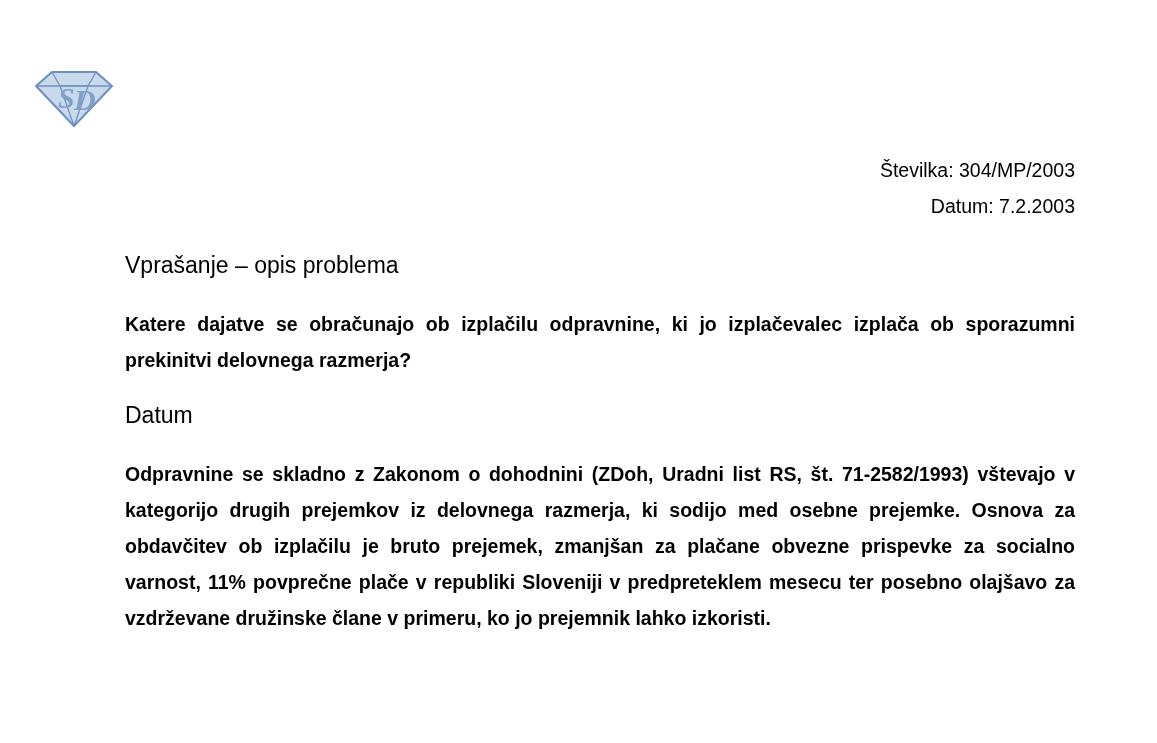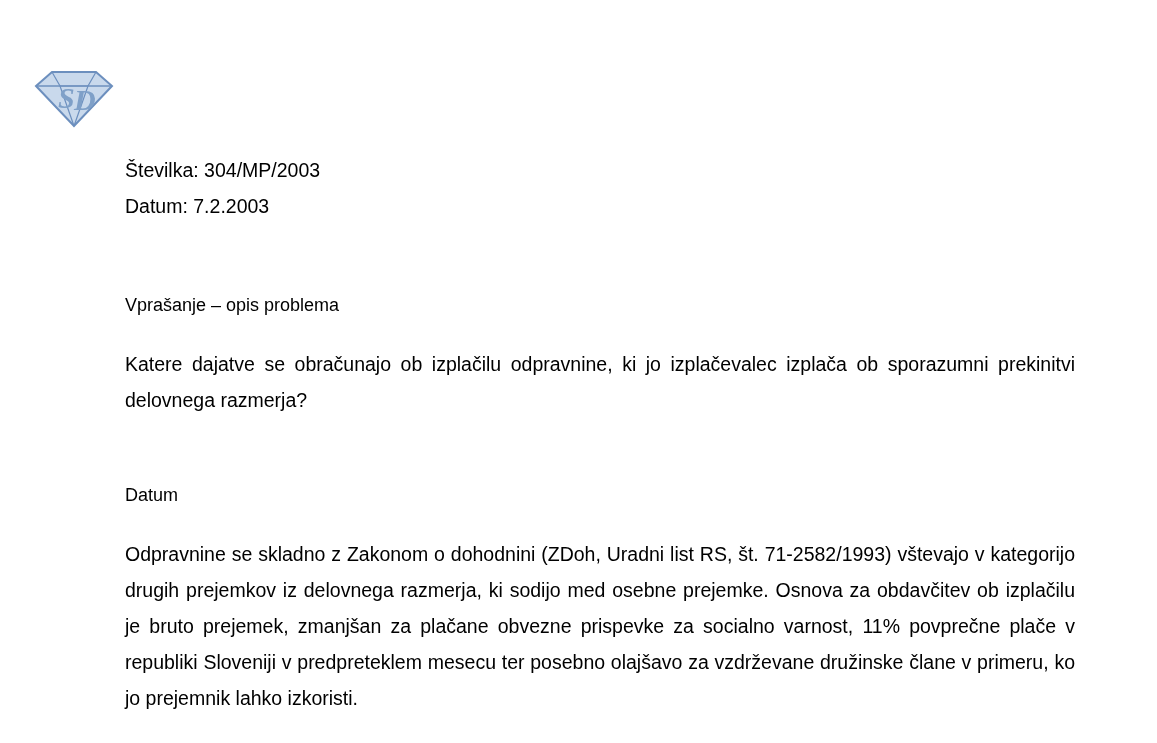--- a/index.html
+++ b/index.html
@@ -43,36 +43,36 @@
   
   .content {
     position: absolute;
     left: 125px;
     top: 152px;
     width: 950px;
   }
   .meta-line {
     font-size: 19.5px;
     line-height: 36px;
-    text-align: left;
+    text-align: right;
   }
   .spacer-sm { height: 22px; }
   .spacer-md { height: 26px; }
   .section-label {
-    font-size: 18px;
+    font-size: 23px;
     line-height: 30px;
     text-align: left;
-    margin-top: 40px;
   }
   .para {
     font-size: 19.5px;
     line-height: 36px;
     text-align: justify;
     text-justify: inter-word;
     margin: 0;
+    font-weight: bold;
   }
   .para.last-para {
     text-align: justify;
   }
 </style>
 </head>
 <body>
 
 <div class="page">
 

